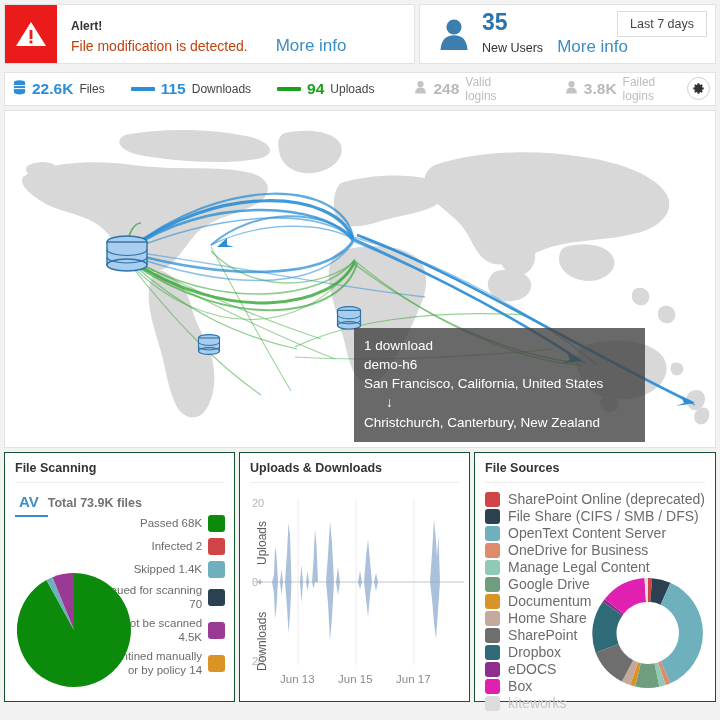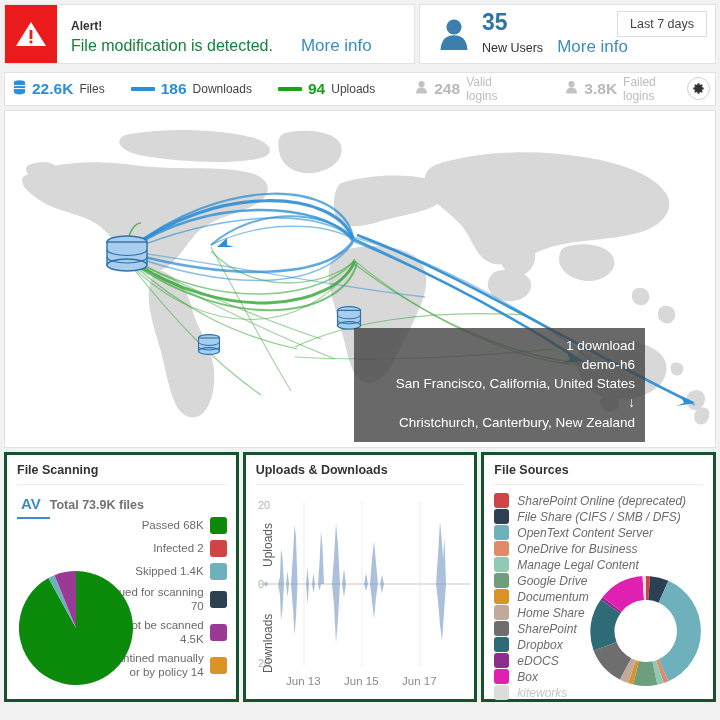--- a/index.html
+++ b/index.html
@@ -19,21 +19,21 @@
   .alert-card { flex: 0 0 411px; display: flex; align-items: stretch; height: 60px; }
   .alert-icon-box {
     width: 52px; background: #ec1b1b;
     display: flex; align-items: center; justify-content: center;
     flex: 0 0 52px;
   }
   .alert-tri { display:block; }
   .alert-text { padding: 6px 0 0 14px; display: flex; flex-direction: column; justify-content: center; }
   .alert-title { font-size: 12px; font-weight: bold; color: #333; line-height: 1.25; }
   .alert-sub-row { display: flex; align-items: baseline; gap: 28px; margin-top: 2px; }
-  .alert-sub { font-size: 16px; color: #15803d; }
+  .alert-sub { font-size: 14px; color: #c2410c; }
   .link { font-size: 17px; color: #3c8dc5; cursor: pointer; }
 
   .users-card { flex: 1; display: flex; align-items: center; height: 60px; position: relative; padding-left: 14px; }
   .user-glyph { flex: 0 0 40px; display:flex; align-items:center; justify-content:center; }
   .users-text { margin-left: 8px; }
   .users-num { font-size: 23px; font-weight: bold; color: #2c73a8; line-height: 1; }
   .users-sub-row { display:flex; align-items: baseline; gap: 14px; margin-top: 3px; }
   .users-sub { font-size: 12.5px; color: #333; }
   .range-btn {
     position: absolute; right: 8px; top: 6px;
@@ -59,47 +59,47 @@
 
   
   .map-card { margin: 4px 4px 0 4px; height: 338px; position: relative; overflow: hidden; background:#fff; }
   .map-svg { position:absolute; left:0; top:0; }
   .tooltip {
     position: absolute; left: 349px; top: 217px; width: 291px;
     background: rgba(68,68,68,0.80);
     padding: 8px 10px 10px 10px;
     color: #fff; font-size: 13.5px; line-height: 1.42;
   }
-  .tt-line { white-space: nowrap; text-align: right; }
+  .tt-line { white-space: nowrap; }
   .tt-arrow { margin-left: 22px; }
 
   
   .bottom-row { display: flex; gap: 4px; padding: 4px; height: 258px; }
-  .panel { background:#fff; border:3px solid #14532d; flex:1; position: relative; padding: 8px 10px; }
+  .panel { background:#fff; border:1px solid #14532d; flex:1; position: relative; padding: 8px 10px; }
   .panel-title { font-size: 12.5px; font-weight: bold; color: #333; padding-bottom: 7px; border-bottom: 1px solid #ececec; }
 
   .fs-head { display:flex; align-items:flex-start; justify-content:flex-start; margin-top: 10px; }
   .av-tab { font-size: 15px; font-weight: bold; color: #3c8dc5; border-bottom: 2px solid #3c8dc5; padding: 0 9px 5px 4px; cursor:pointer; }
   .fs-total { font-size: 12.5px; font-weight: bold; color: #737373; padding-top: 3px; }
 
   .fs-legend { position:absolute; right: 9px; top: 62px; width: 140px; }
   .fs-leg-row { display:flex; align-items:center; justify-content:flex-end; gap:6px; margin-bottom: 6px; }
   .fs-leg-txt { font-size: 11.5px; color: #6b6b6b; text-align: right; line-height: 1.18; }
   .sw { width: 17px; height: 17px; border-radius: 3px; flex: 0 0 17px; }
 
   .pie-wrap { position:absolute; left: 10px; bottom: 8px; }
 
   
   .ud-chart { position: absolute; left: 0; top: 30px; }
 
   
   .src-legend { margin-top: 8px; }
   .src-row { display:flex; align-items:center; gap: 8px; margin-bottom: 1px; }
   .src-sw { width: 15px; height: 15px; border-radius: 3px; flex: 0 0 15px; }
-  .src-txt { font-size: 12px; color: #6b6b6b; white-space: nowrap; font-style: italic; }
+  .src-txt { font-size: 14px; color: #6b6b6b; white-space: nowrap; }
   .src-txt.muted { color: #c6c6c6; }
   .donut-wrap { position:absolute; right: 6px; bottom: 6px; }
 </style>
 </head>
 <body>
 
 <div class="page">
 
   <div class="top-row">
 
@@ -148,21 +148,21 @@
           <ellipse cx="6.5" cy="12.3" rx="5.6" ry="2.1" fill="#2c8ed6"></ellipse>
           <path d="M0.9 5.6 h11.2 M0.9 8.6 h11.2" stroke="#ffffff" stroke-width="1"></path>
         </svg>
       </span>
       <span class="stat-num c-blue">22.6K</span>
       <span class="stat-lbl lbl-dark">Files</span>
     </div>
 
     <div class="stat">
       <span class="dash" style="background:#2c8ed6"></span>
-      <span class="stat-num c-blue">186</span>
+      <span class="stat-num c-blue">115</span>
       <span class="stat-lbl lbl-dark">Downloads</span>
     </div>
 
     <div class="stat">
       <span class="dash" style="background:#1aa11a"></span>
       <span class="stat-num c-green">94</span>
       <span class="stat-lbl lbl-dark">Uploads</span>
     </div>
 
     <div class="stat" style="margin-left:14px">

